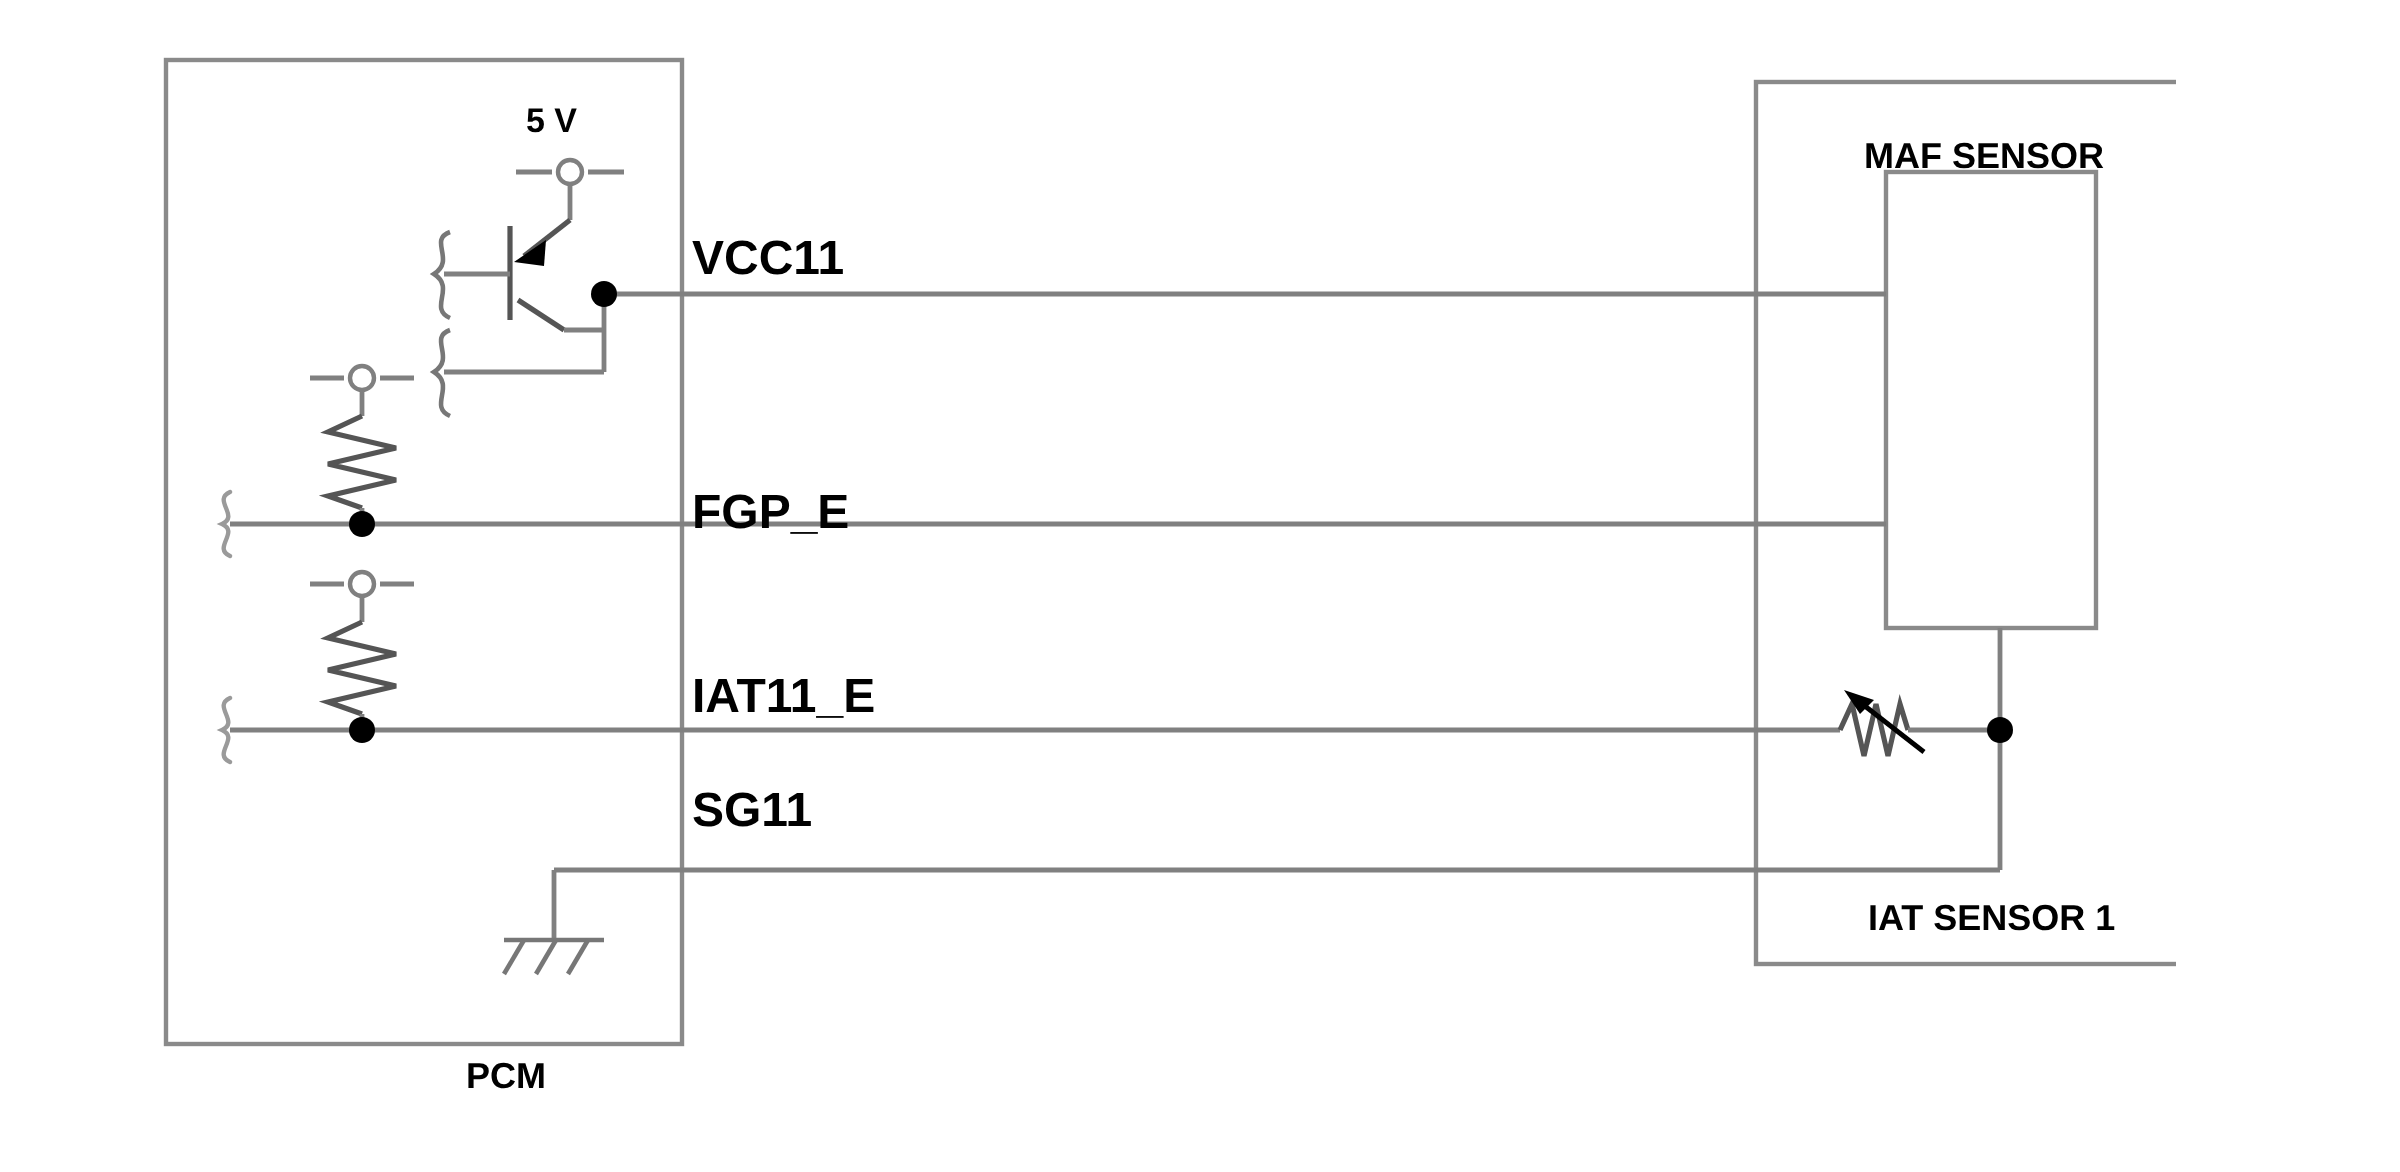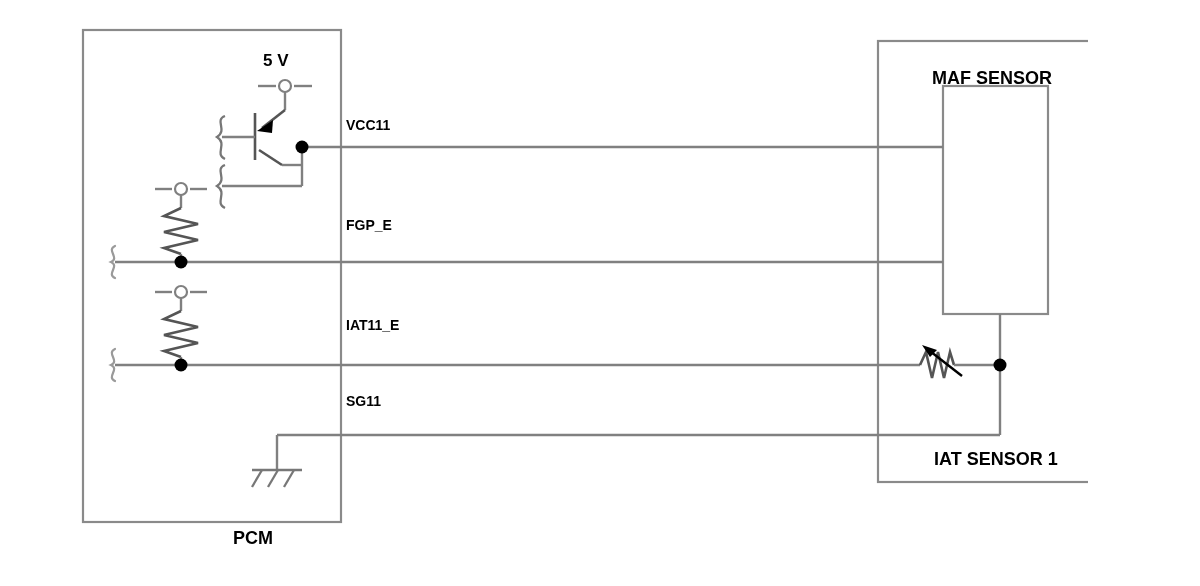--- a/index.html
+++ b/index.html
@@ -68,21 +68,21 @@
   }
   .label-text {
     position: absolute;
     font-family: "Liberation Sans", sans-serif;
     font-weight: bold;
     color: #000000;
     white-space: nowrap;
     line-height: 1;
   }
   .sig-label {
-    font-size: 14px;
+    font-size: 24px;
   }
   .supply-label {
     font-size: 17px;
   }
   .block-label {
     font-size: 18px;
     margin-top: 10px;
   }
   .caption-label {
     font-size: 18px;
@@ -198,23 +198,23 @@
       <line x1="268" y1="487" x2="278" y2="470" class="comp-mid"></line>
       <line x1="284" y1="487" x2="294" y2="470" class="comp-mid"></line>
     </g>
 
   </svg>
 
   <div class="label-text supply-label" style="left:263px; top:52px;">5 V</div>
 
   <div class="label-text sig-label" style="left:346px; top:118px;">VCC11</div>
 
-  <div class="label-text sig-label" style="left:346px; top:218px;">FGP_E</div>
-
-  <div class="label-text sig-label" style="left:346px; top:318px;">IAT11_E</div>
+  <div class="label-text sig-label" style="left:346px; top:245px;">FGP_E</div>
+
+  <div class="label-text sig-label" style="left:346px; top:337px;">IAT11_E</div>
 
   <div class="label-text sig-label" style="left:346px; top:394px;">SG11</div>
 
   <div class="label-text block-label" style="left:932px; top:59px;">MAF SENSOR</div>
 
   <div class="label-text block-label" style="left:934px; top:440px;text-align:right;">IAT SENSOR 1</div>
 
 
   <div class="label-text caption-label" style="left:188px; top:529px;margin-left:45px;">PCM</div>
 

